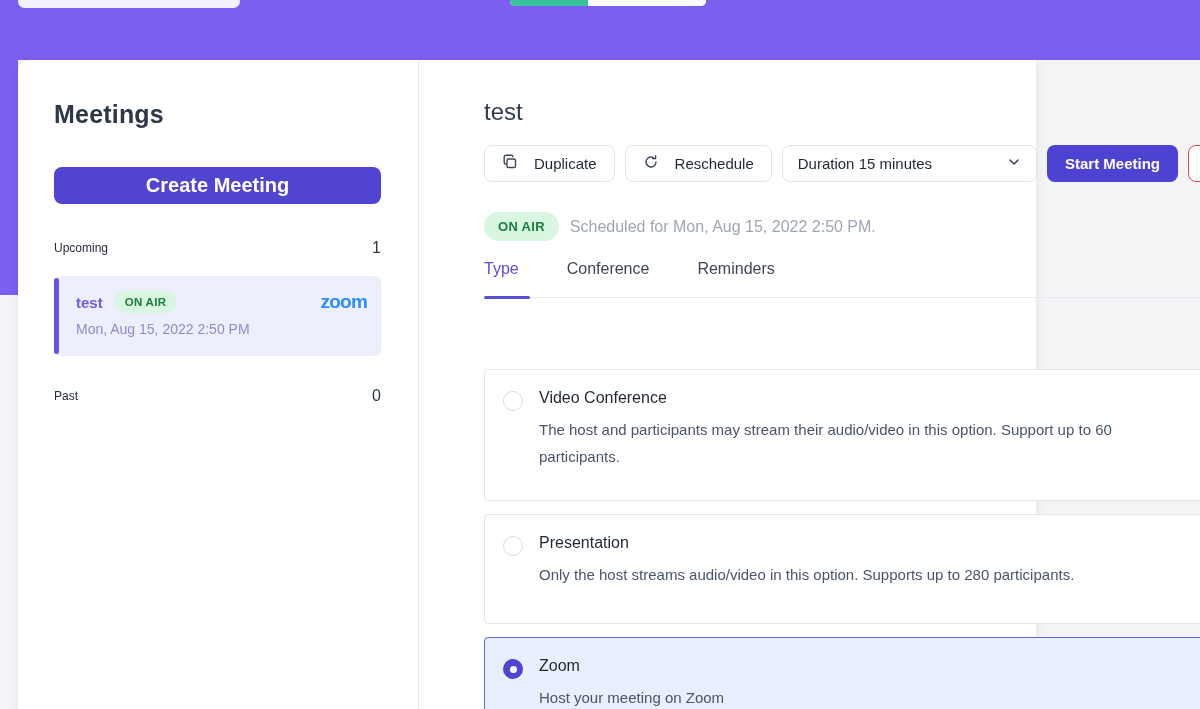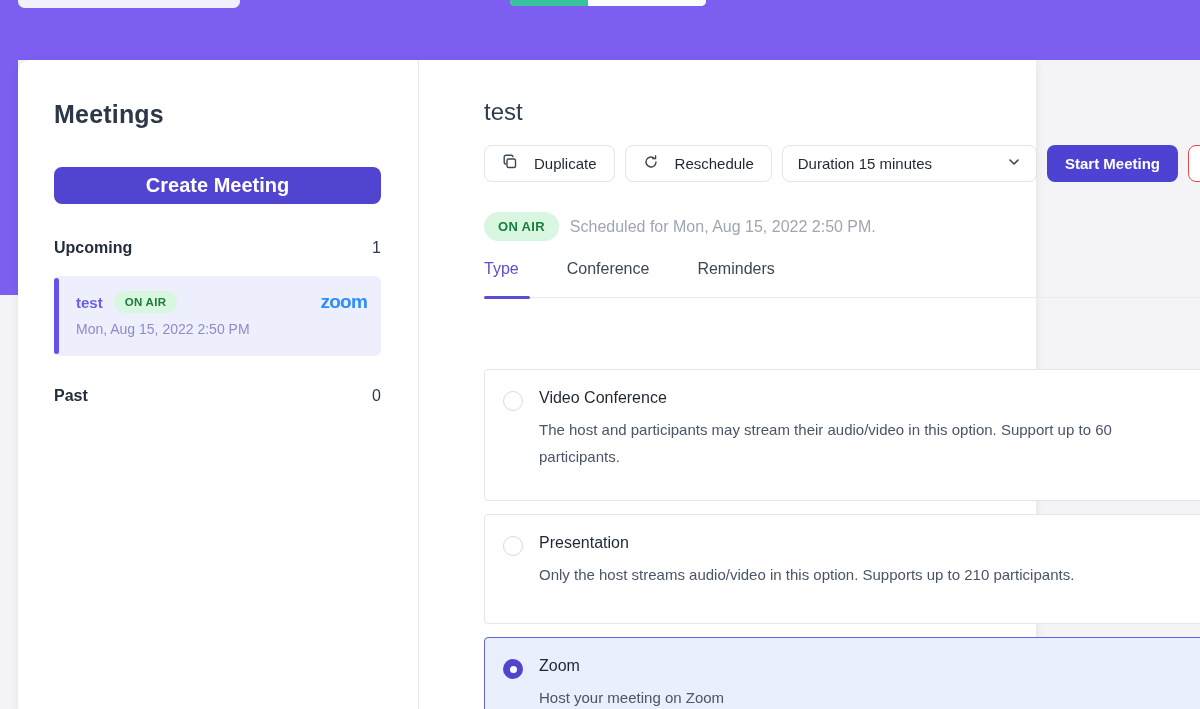--- a/index.html
+++ b/index.html
@@ -20,21 +20,21 @@
 
   
   .panel { position:absolute; left:18px; top:60px; width:1018px; height:649px; background:#FFFFFF; border-radius:12px 0 0 0; box-shadow:0 2px 8px rgba(46,33,125,.10); }
   .vdivider { position:absolute; left:400px; top:0; width:1px; height:649px; background:#E8E8EC; }
 
   
   .sidebar { position:absolute; left:0; top:0; width:400px; height:649px; padding:40px 37px 0 36px; }
   .sidebar h1 { font-size:25px; font-weight:700; color:#2D3748; letter-spacing:.2px; }
   .create-btn { display:block; width:100%; height:37px; margin-top:38px; background:#5044D0; color:#FFFFFF; font-family:"Liberation Sans",sans-serif; font-size:20px; font-weight:700; border:none; border-radius:8px; cursor:pointer; }
   .side-row { display:flex; justify-content:space-between; align-items:center; margin-top:35px; }
-  .side-row .lbl { font-size:16px; font-weight:700; color:#242D3C; }
+  .side-row .lbl { font-size:12px; font-weight:400; color:#242D3C; }
   .side-row .cnt { font-size:16px; font-weight:400; color:#2D3748; }
   .meeting-item { position:relative; margin-top:19px; height:80px; background:#EDF0FC; border-radius:6px; padding:15px 14px 0 22px; cursor:pointer; }
   .meeting-item::before { content:""; position:absolute; left:0; top:2px; bottom:2px; width:5px; border-radius:4px; background:#6553E8; }
   .mi-row1 { display:flex; align-items:center; gap:11px; }
   .mi-name { font-size:15px; font-weight:700; color:#6C5CE7; }
   .pill-onair { background:#D9F6E0; color:#1E7B3C; font-size:11.5px; font-weight:700; letter-spacing:.3px; padding:5px 11px; border-radius:12px; }
   .mi-spacer { flex:1; }
   .zoom-logo { font-size:19px; font-weight:700; color:#2D8CFF; letter-spacing:-.8px; }
   .mi-date { margin-top:8px; font-size:14px; color:#8F8AC9; }
   .side-row.past { margin-top:31px; }
@@ -165,21 +165,21 @@
             <div>participants.</div>
           </div>
         </div>
       </div>
 
       <div class="option-card c2">
         <span class="radio"></span>
         <div>
           <div class="opt-title">Presentation</div>
           <div class="opt-desc">
-            <div>Only the host streams audio/video in this option. Supports up to 210 participants.</div>
+            <div>Only the host streams audio/video in this option. Supports up to 280 participants.</div>
           </div>
         </div>
       </div>
 
       <div class="option-card selected">
         <span class="radio checked"></span>
         <div>
           <div class="opt-title">Zoom</div>
           <div class="opt-desc">
             <div>Host your meeting on Zoom</div>

